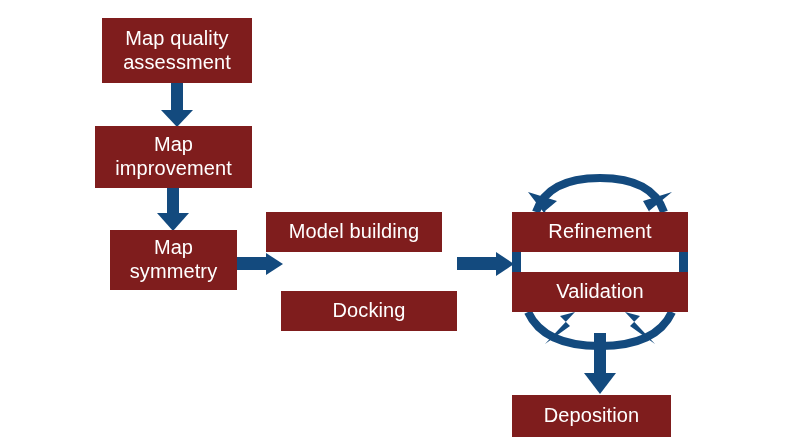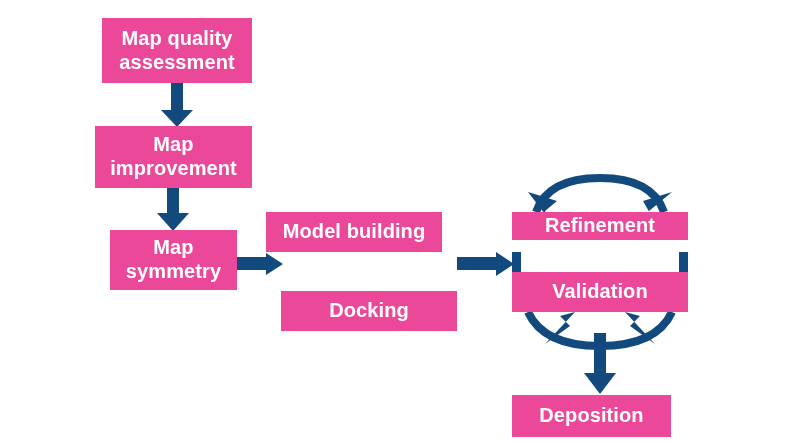--- a/index.html
+++ b/index.html
@@ -13,46 +13,46 @@
   #canvas {
     position: relative;
     width: 800px;
     height: 443px;
     background: #ffffff;
     overflow: hidden;
   }
   .node {
     position: absolute;
     box-sizing: border-box;
-    background: #ec4899;
+    background: #7f1d1d;
     color: #ffffff;
     display: flex;
     align-items: center;
     justify-content: center;
     text-align: center;
     line-height: 1.18;
     font-size: 20px;
-    font-weight: 700;
+    font-weight: 400;
     letter-spacing: 0.1px;
     font-family: "Liberation Sans", sans-serif;
   }
   .node span {
     display: block;
     width: 100%;
     padding: 0 6px;
     box-sizing: border-box;
     white-space: pre-line;
   }
   
   #n-map-quality      { left: 102px; top: 18px;  width: 150px; height: 65px; }
   #n-map-improvement  { left: 95px;  top: 126px; width: 157px; height: 62px; }
   #n-map-symmetry     { left: 110px; top: 230px; width: 127px; height: 60px; }
   #n-model-building   { left: 266px; top: 212px; width: 176px; height: 40px; }
   #n-docking          { left: 281px; top: 275px; width: 176px; height: 40px; margin-top: 16px; }
-  #n-refinement       { left: 512px; top: 212px; width: 176px; height: 28px; }
+  #n-refinement       { left: 512px; top: 212px; width: 176px; height: 40px; }
   #n-validation       { left: 512px; top: 272px; width: 176px; height: 40px; }
   #n-deposition       { left: 512px; top: 395px; width: 159px; height: 42px; }
 
   
   #connectors {
     position: absolute;
     left: 0; top: 0;
     width: 800px;
     height: 443px;
     pointer-events: none;

